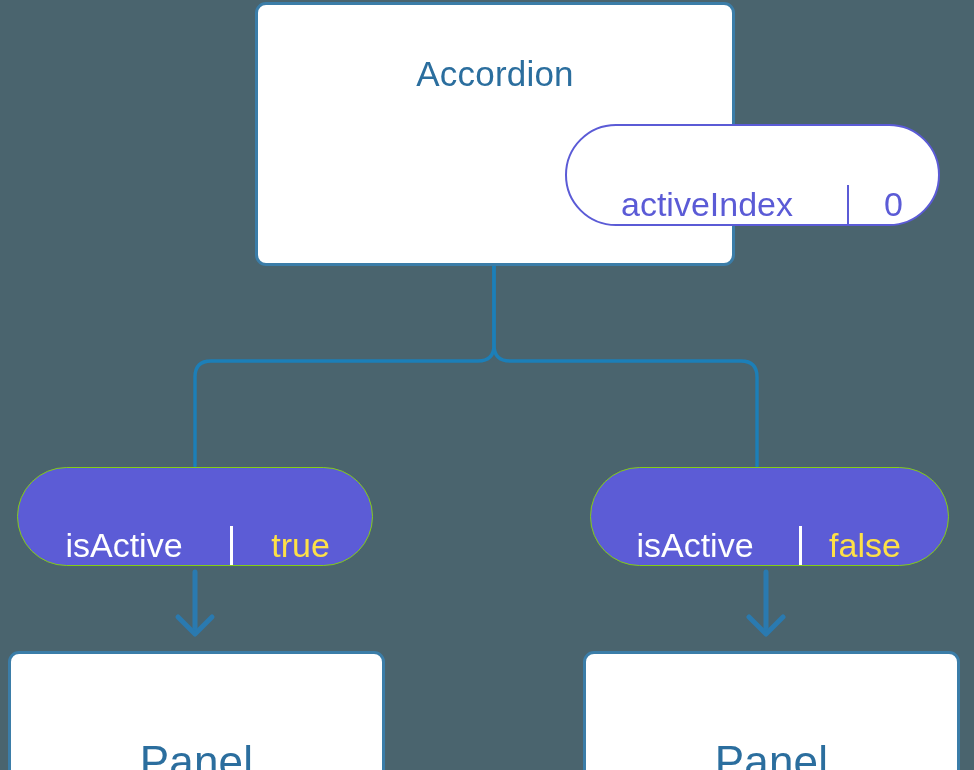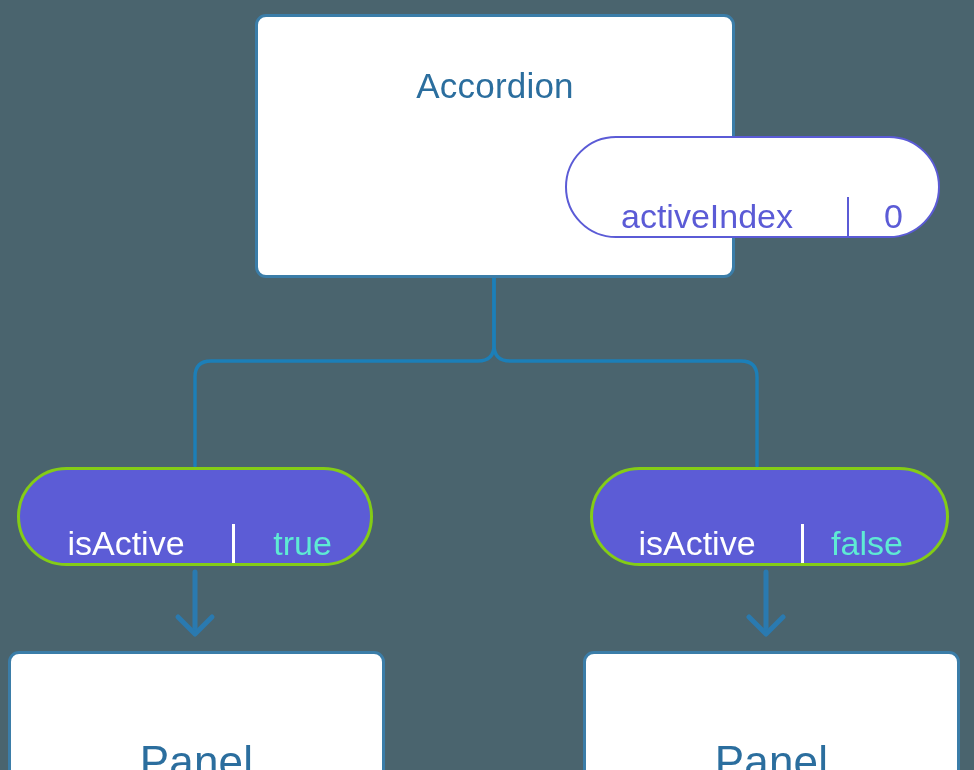--- a/index.html
+++ b/index.html
@@ -40,21 +40,20 @@
     border-radius: 11px;
     box-sizing: border-box;
   }
 
   
   #accordion-card {
     left: 255px;
     top: 2px;
     width: 480px;
     height: 264px;
-    margin-top: 12px;
   }
   .card-title {
     position: absolute;
     left: 0;
     right: 0;
     text-align: center;
     color: #2b6e9e;
     font-size: 35px;
     font-weight: 400;
     letter-spacing: 0.2px;
@@ -100,28 +99,28 @@
     top: 119px;
     width: 375px;
     height: 102px;
   }
   #accordion-state .pill-key { width: 280px; }
   #accordion-state .pill-val { width: 91px; }
 
   
   .pill-filled {
     background: #5c5cd6;
-    border: 3px solid #84cc16;
+    border: 1px solid #84cc16;
   }
   .pill-filled .pill-key {
     color: #ffffff;
     font-size: 34px;
   }
   .pill-filled .pill-val {
-    color: #5eead4;
+    color: #fde047;
     font-size: 34px;
     border-left: 3px solid #ffffff;
   }
 
   #pill-left {
     left: 17px;
     top: 467px;
     width: 356px;
     height: 99px;
   }

